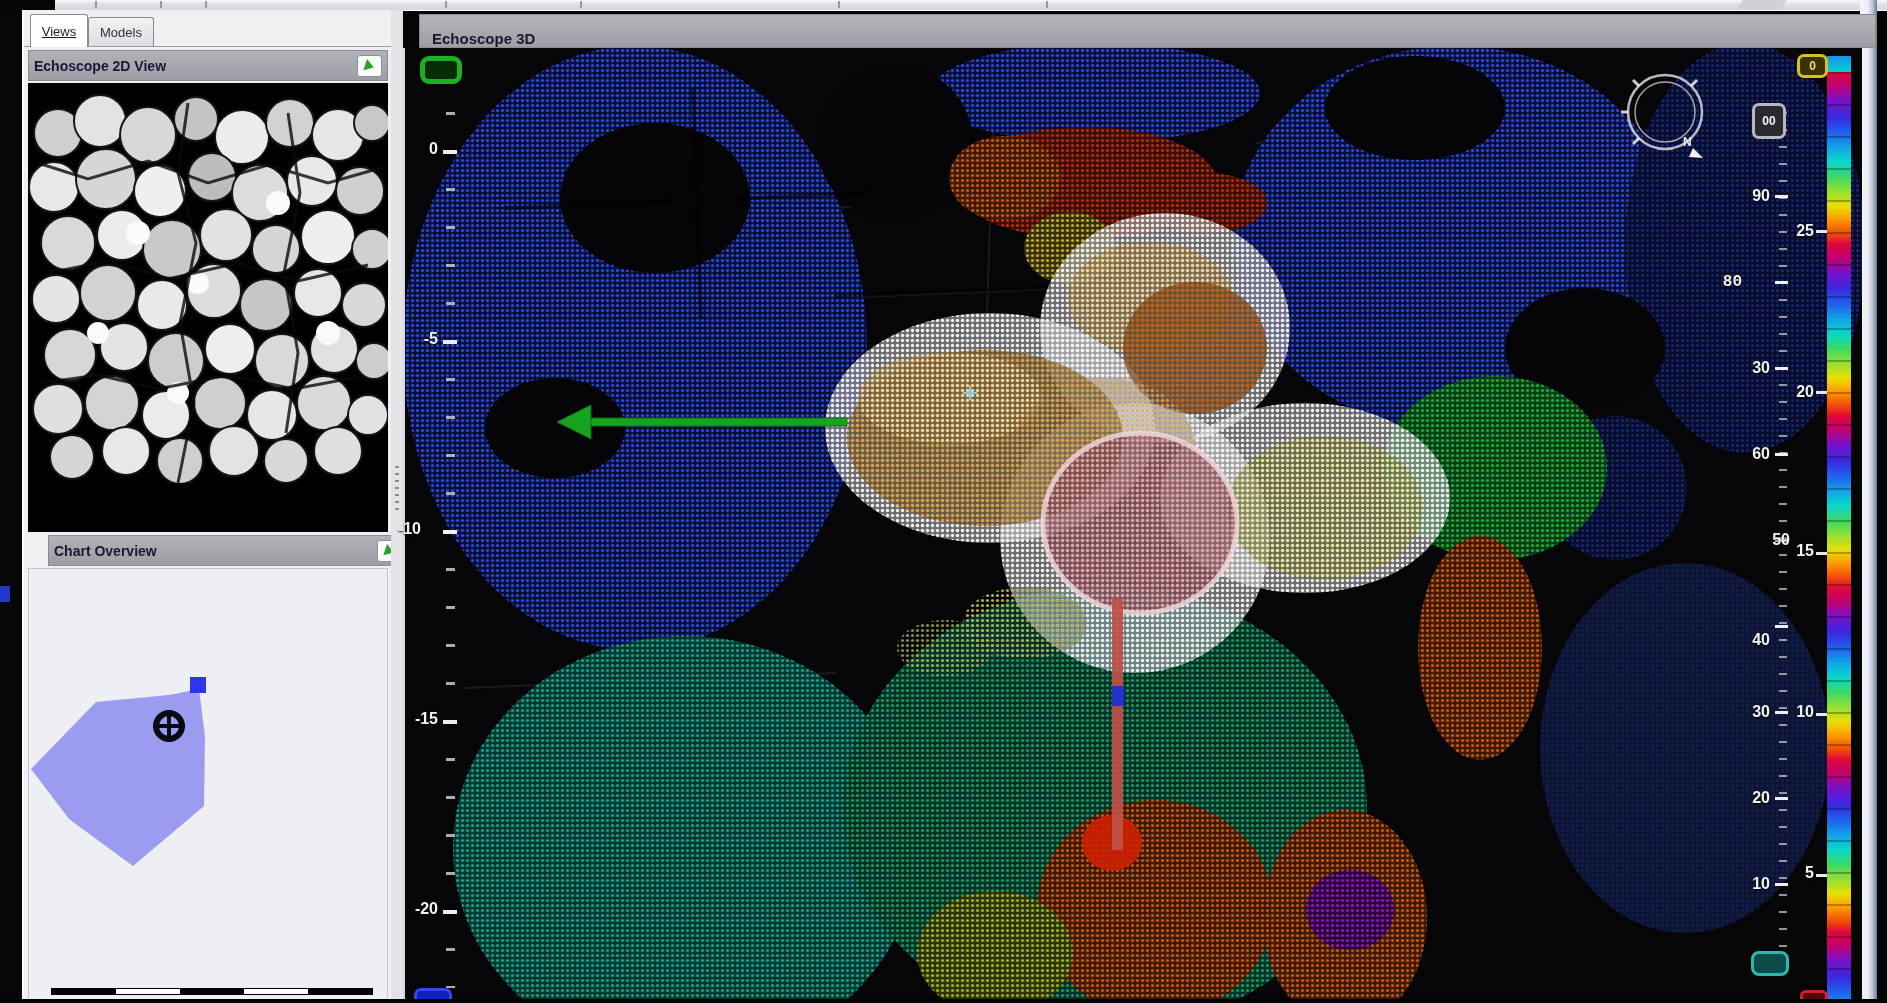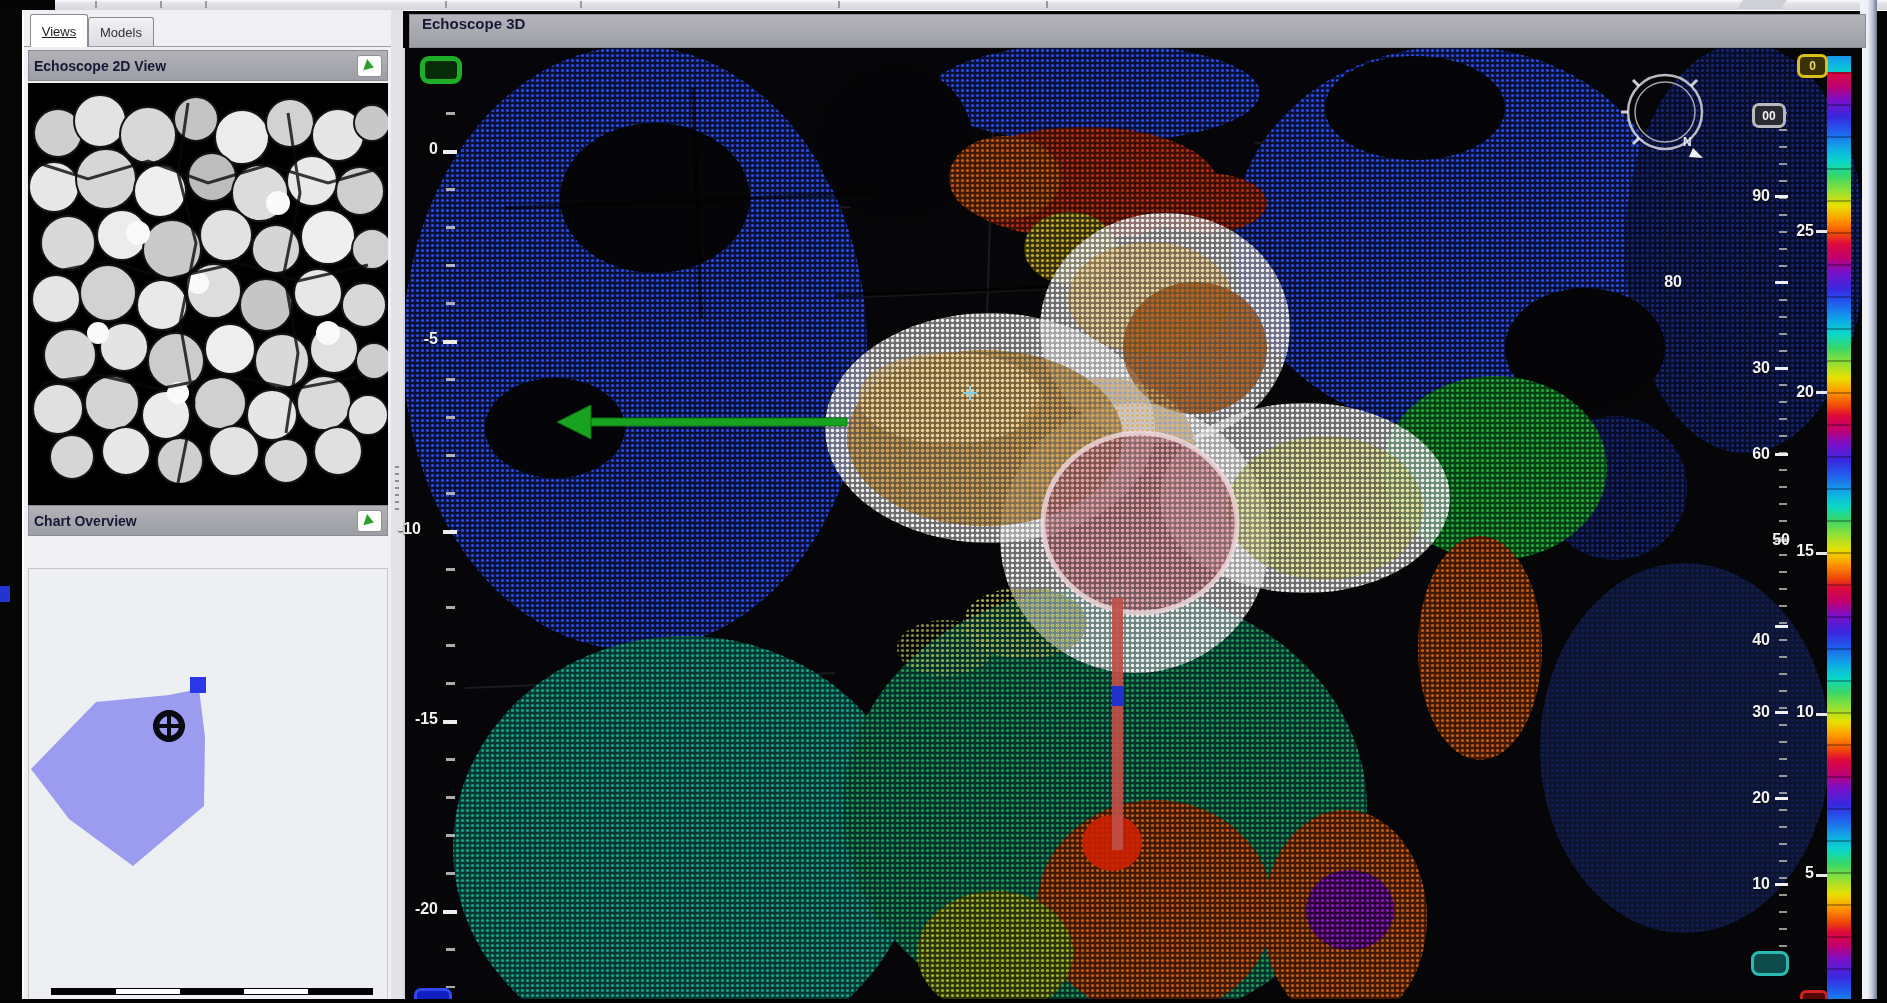--- a/index.html
+++ b/index.html
@@ -42,22 +42,22 @@
   #scalebar{left:22px;top:419px;width:322px;height:7px;border:1px solid #000;box-sizing:border-box;
      background:linear-gradient(90deg,#000 0 20%,#fff 20% 40%,#000 40% 60%,#fff 60% 80%,#000 80% 100%);}
   #scalebar-label{left:130px;top:428px;width:100px;text-align:center;font-size:14px;font-weight:bold;color:#111;}
 
   
   #vsplit{left:391px;top:10px;width:12px;height:993px;background:#e3e3e7;}
   #vsplit-grip{left:395px;top:466px;width:4px;height:44px;
      background:repeating-linear-gradient(180deg,#8d8d95 0 2px,transparent 2px 7px);}
 
   
-  #main-header{left:409px;top:14px;width:1457px;height:34px;background:linear-gradient(180deg,#b4b4ba,#9e9ea6);
-     border:1px solid #8b8b93;box-sizing:border-box;display:flex;align-items:flex-start;padding-left:12px;}
+  #main-header{left:419px;top:14px;width:1457px;height:34px;background:linear-gradient(180deg,#b4b4ba,#9e9ea6);
+     border:1px solid #8b8b93;box-sizing:border-box;display:flex;align-items:flex-end;padding-left:12px;}
   #main-header .ph-title{font-size:15px;font-weight:bold;color:#181836;}
   #viewport{left:403px;top:48px;width:1457px;height:955px;background:#060608;border-left:2px solid #d8d8dc;overflow:hidden;}
 
   
   .axis-label{color:#f2f2f2;font-size:16px;font-weight:bold;text-shadow:0 1px 2px #000;text-align:right;}
   #depth-minor{left:446px;top:112px;width:9px;height:876px;
      background:repeating-linear-gradient(180deg,#c9c9c9 0 3px,transparent 3px 38px);opacity:.85;}
   #depth-major{left:443px;top:150px;width:14px;height:764px;
      background:repeating-linear-gradient(180deg,#ededed 0 4px,transparent 4px 190px);}
 
@@ -76,21 +76,21 @@
        repeating-linear-gradient(180deg,
          #e0083c 0px,#c00070 14px,#7a10c8 28px,#3828e0 45px,#2060ee 60px,#10a8e8 76px,
          #08d8c8 90px,#38d868 104px,#98e030 120px,#e8e000 134px,#ff9800 148px,#f04808 162px,#e0083c 172px);
      background-position:0 16px,0 16px;}
 
   
   .handle{box-sizing:border-box;display:flex;align-items:center;justify-content:center;
      font-size:12px;font-weight:bold;}
   #h-depth-top{left:420px;top:56px;width:42px;height:28px;border:5px solid #1fae28;border-radius:9px;background:#072d08;}
   #h-depth-bottom{left:414px;top:988px;width:38px;height:15px;border:3px solid #3547ee;border-radius:7px 7px 0 0;background:#101fc0;}
-  #h-int-top{left:1752px;top:103px;width:34px;height:25px;border:3px solid #b9b9c2;border-radius:7px;background:#2a2a30;color:#f4f4f4;}
+  #h-int-top{left:1752px;top:103px;width:34px;height:36px;border:3px solid #b9b9c2;border-radius:7px;background:#2a2a30;color:#f4f4f4;}
   #h-int-bottom{left:1751px;top:951px;width:38px;height:25px;border:3px solid #2ab8b0;border-radius:8px;background:#0d4a4a;}
   #h-range-top{left:1797px;top:54px;width:31px;height:24px;border:3px solid #d8c020;border-radius:7px;background:#3a3204;color:#ead878;}
   #h-range-bottom{left:1800px;top:990px;width:28px;height:13px;border:3px solid #cf2222;border-radius:6px 6px 0 0;background:#540808;}
 </style>
 </head>
 <body>
 
 <div id="stage">
 
   <div class="abs" id="topstrip"></div>
@@ -190,21 +190,21 @@
           <polyline points="10,80 60,96 120,78 180,100 240,82 300,100 356,84"></polyline>
           <polyline points="20,190 80,178 140,196 210,180 270,198 340,182"></polyline>
           <polyline points="160,20 150,90 168,160 152,240 166,320 150,400"></polyline>
           <polyline points="260,30 272,110 256,190 270,270 258,350"></polyline>
           <polyline points="14,300 70,292 130,306 200,292 266,306 330,294"></polyline>
         </g>
         <rect x="0" y="400" width="360" height="49" fill="#000"></rect>
       </svg>
     </div>
 
-    <div class="abs panel-header" style="top:495px;">
+    <div class="abs panel-header" style="top:525px;margin-left:20px;">
       <span class="ph-title">Chart Overview</span>
       <span class="popout-btn">
         <span class="popout-glyph"></span>
       </span>
     </div>
 
     <div class="abs" id="chart-body">
       <svg width="358" height="439">
         <polygon points="2,200 67,133 140,126 170,120 176,168 175,237 104,297 40,250" fill="#9b9cf0"></polygon>
         <rect x="161" y="108" width="16" height="16" fill="#2b38e8"></rect>
@@ -409,21 +409,21 @@
   <div class="abs" id="depth-major"></div>
   <div class="abs axis-label" style="left:398px;top:140px;width:40px;">0</div>
   <div class="abs axis-label" style="left:398px;top:330px;width:40px;">-5</div>
   <div class="abs axis-label" style="left:381px;top:520px;width:40px;">-10</div>
   <div class="abs axis-label" style="left:398px;top:710px;width:40px;">-15</div>
   <div class="abs axis-label" style="left:398px;top:900px;width:40px;">-20</div>
 
   <div class="abs" id="int-minor"></div>
   <div class="abs" id="int-major"></div>
   <div class="abs axis-label" style="left:1736px;top:187px;width:34px;">90</div>
-  <div class="abs axis-label" style="left:1648px;top:273px;width:34px;">80</div>
+  <div class="abs axis-label" style="left:1708px;top:273px;width:34px;font-family:Liberation Mono, monospace;">80</div>
   <div class="abs axis-label" style="left:1736px;top:359px;width:34px;">30</div>
   <div class="abs axis-label" style="left:1736px;top:445px;width:34px;">60</div>
   <div class="abs axis-label" style="left:1756px;top:531px;width:34px;">50</div>
   <div class="abs axis-label" style="left:1736px;top:631px;width:34px;">40</div>
   <div class="abs axis-label" style="left:1736px;top:703px;width:34px;">30</div>
   <div class="abs axis-label" style="left:1736px;top:789px;width:34px;">20</div>
   <div class="abs axis-label" style="left:1736px;top:875px;width:34px;">10</div>
 
   <div class="abs" id="colorbar"></div>
   <div class="abs" id="range-major"></div>

